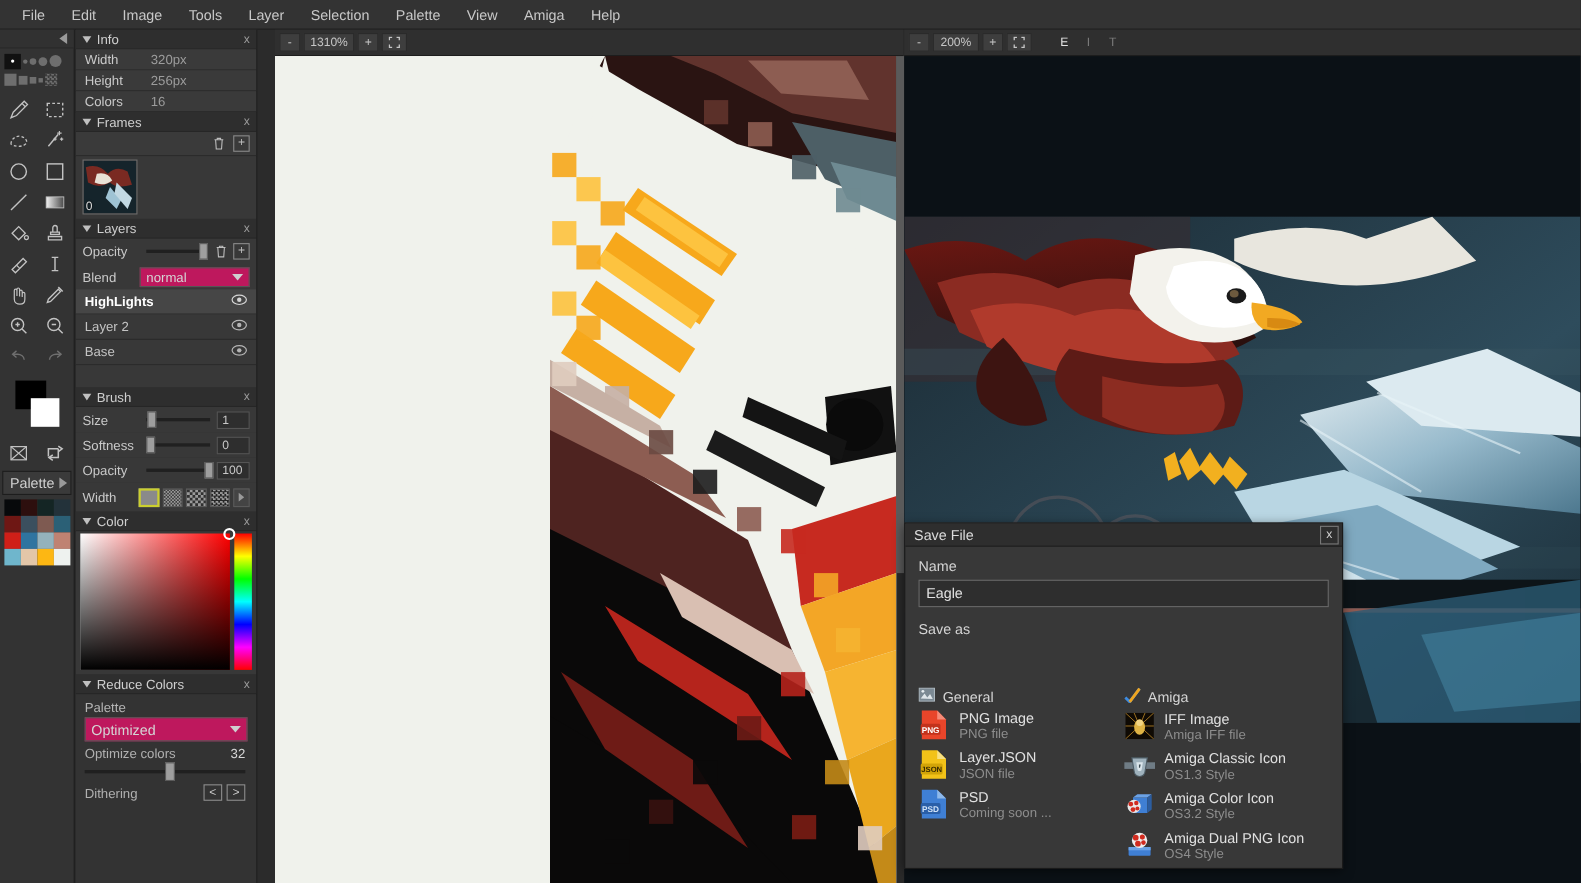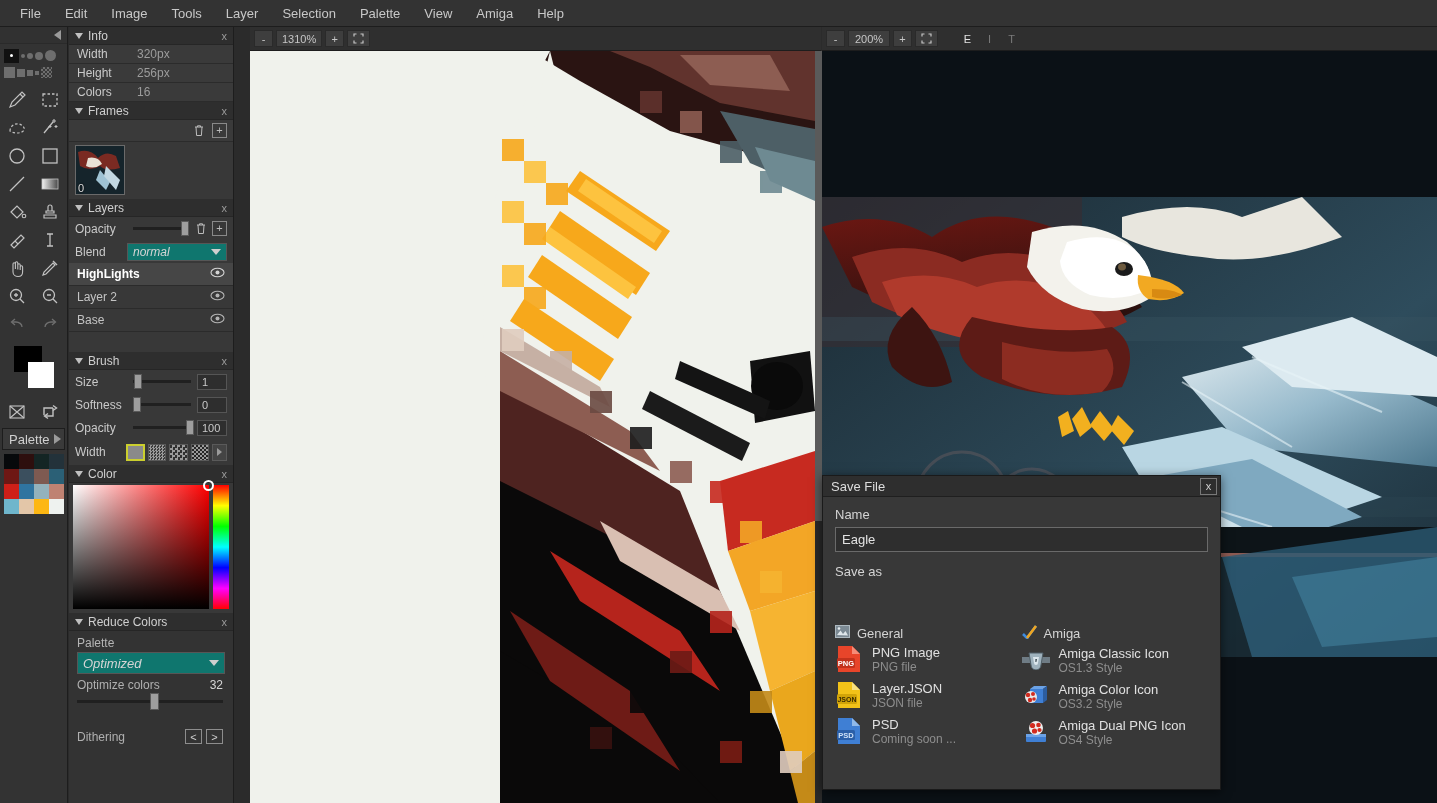--- a/index.html
+++ b/index.html
@@ -92,23 +92,23 @@
   #frame0 { width: 50px; height: 50px; border: 1px solid #6a6a6a; position: relative; overflow:hidden; }
   #frame0 .fnum { position:absolute; left:2px; bottom:0px; font-size:11px; color:#ddd; text-shadow:0 0 2px #000;}
 
   .row-ctl { display:flex; align-items:center; height:23px; padding:0 6px; background:#383838; }
   .row-ctl .lbl { font-size:12px; color:#c9c9c9; width:52px; }
   .slider { position: relative; height: 3px; background: #202020; flex: 1; margin: 0 6px; }
   .slider .knob { position:absolute; top:-6px; width:8px; height:15px; background:#9e9e9e; border:1px solid #5a5a5a; }
   .numbox { width:30px; height:16px; border:1px solid #555; background:#2e2e2e; font-size:11px; color:#c9c9c9; display:flex;align-items:center;padding-left:4px;}
 
   .selectbox {
-    height:18px; background:#0f766e; border:1px solid #565656; flex:1;
+    height:18px; background:#be185d; border:1px solid #565656; flex:1;
     display:flex; align-items:center; justify-content:space-between; padding:0 5px;
-    font-size:12px; color:#d5d5d5;font-style:italic;
+    font-size:12px; color:#d5d5d5;
   }
   .chev { width:0;height:0;border-left:5px solid transparent;border-right:5px solid transparent;border-top:6px solid #cfcfcf; }
 
   .layer-row { height:23px; display:flex; align-items:center; justify-content:space-between; padding:0 8px; border-bottom:1px solid #2b2b2b; font-size:12px;}
   .layer-row.sel { background:#464646; color:#fff; font-weight:bold; }
   .layer-row:not(.sel){ background:#383838; color:#c4c4c4; }
 
   .dither-row { display:flex; align-items:center; height:26px; padding:0 6px; background:#383838; gap:3px;}
   .dsw { width:20px; height:17px; border:1px solid #5a5a5a; }
   .dsw.sel { border:2px solid #cbcf2e; }
@@ -567,21 +567,21 @@
     </div>
     <div class="rc-val-row">
       <span class="lv">Optimize colors</span>
       <span class="rv">32</span>
     </div>
     <div style="padding:8px 10px 0 8px;">
       <span class="slider" style="display:block;margin:0;">
           <span class="knob" style="left:50%;width:9px;height:17px;top:-7px;"></span>
         </span>
     </div>
-    <div class="rc-val-row" style="align-items:center;padding-top:26px;">
+    <div class="rc-val-row" style="align-items:center;padding-top:10px;">
       <span class="lv">Dithering</span>
       <span style="display:flex;gap:4px;">
         <span class="arrow-btn">&lt;</span>
         <span class="arrow-btn">&gt;</span>
       </span>
     </div>
   </div>
 
   <div id="canvas-toolbar">
     <span class="tbtn">-</span>
@@ -846,20 +846,36 @@
           <div class="sd-colhead">
             <span>
               <svg width="15" height="14" viewBox="0 0 15 14">
                   <path d="M1 9l4 4L14 1" fill="none" stroke="#3d8be0" stroke-width="2.6"></path>
                   <path d="M5 13L14 1" fill="none" stroke="#f0a51e" stroke-width="2.6"></path>
                 </svg>
             </span>
             <span>Amiga</span>
           </div>
 
+          <div class="fmt">
+            <span class="ico">
+              <svg width="26" height="24" viewBox="0 0 26 24">
+                  <rect width="26" height="24" fill="#0f0a04"></rect>
+                  <g stroke="#c8912a" stroke-width="0.7">
+                    <path d="M13 12L0 0M13 12L8 0M13 12L18 0M13 12L26 0M13 12L0 24M13 12L26 24M13 12L0 12M13 12L26 12"></path>
+                  </g>
+                  <ellipse cx="13" cy="13" rx="5" ry="7" fill="#e0b445"></ellipse>
+                  <ellipse cx="13" cy="9" rx="3" ry="3" fill="#f2d585"></ellipse>
+                </svg>
+            </span>
+            <span class="txt">
+              <span class="t1" style="display:block">IFF Image</span>
+              <span class="t2" style="display:block">Amiga IFF file</span>
+            </span>
+          </div>
 
           <div class="fmt">
             <span class="ico">
               <svg width="28" height="20" viewBox="0 0 28 20">
                   <rect x="0" y="7" width="28" height="6" fill="#6f7c85"></rect>
                   <path d="M7 3h14l-2 12a5 5 0 01-10 0z" fill="#9fb2bd" stroke="#4e5d66"></path>
                   <path d="M11 7h6l-1 6a2 2 0 01-4 0z" fill="#dbe6ec"></path>
                   <path d="M13.4 9h1.6l-.6 3h-1z" fill="#3c4a52"></path>
                 </svg>
             </span>

